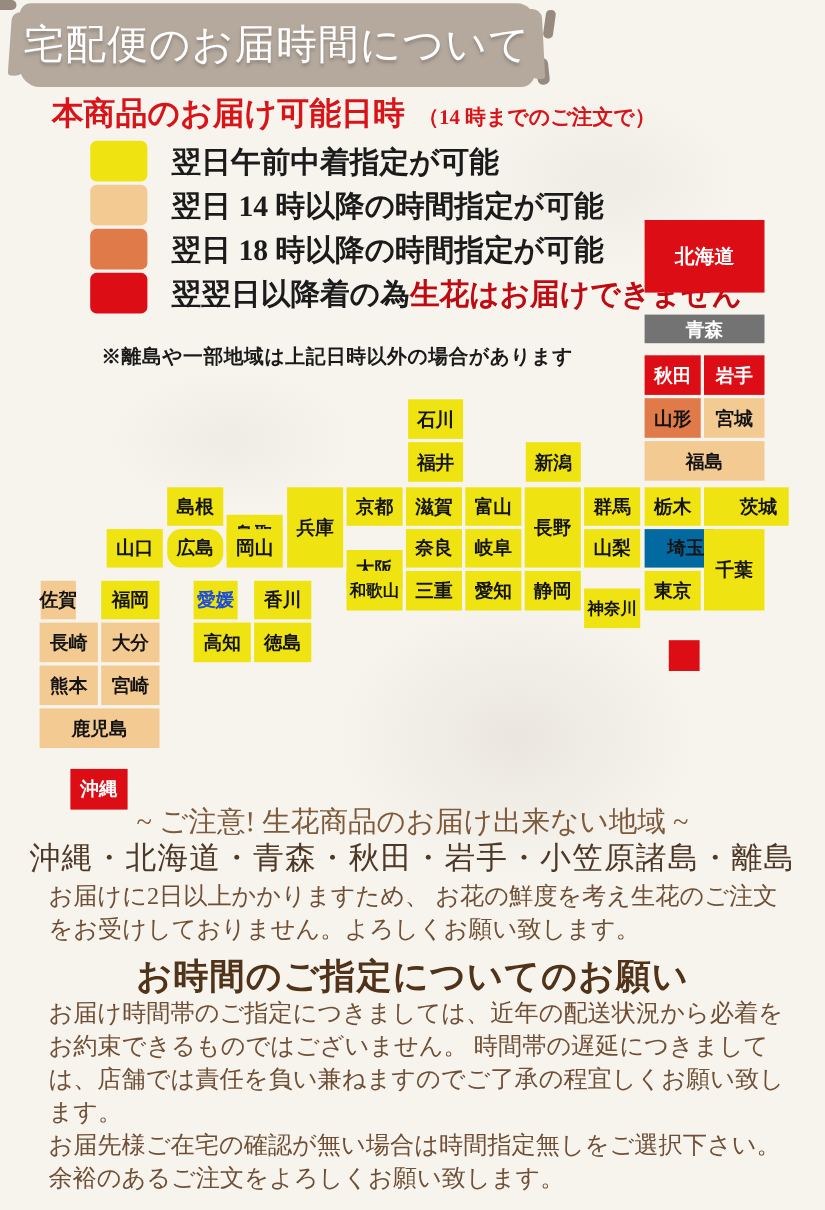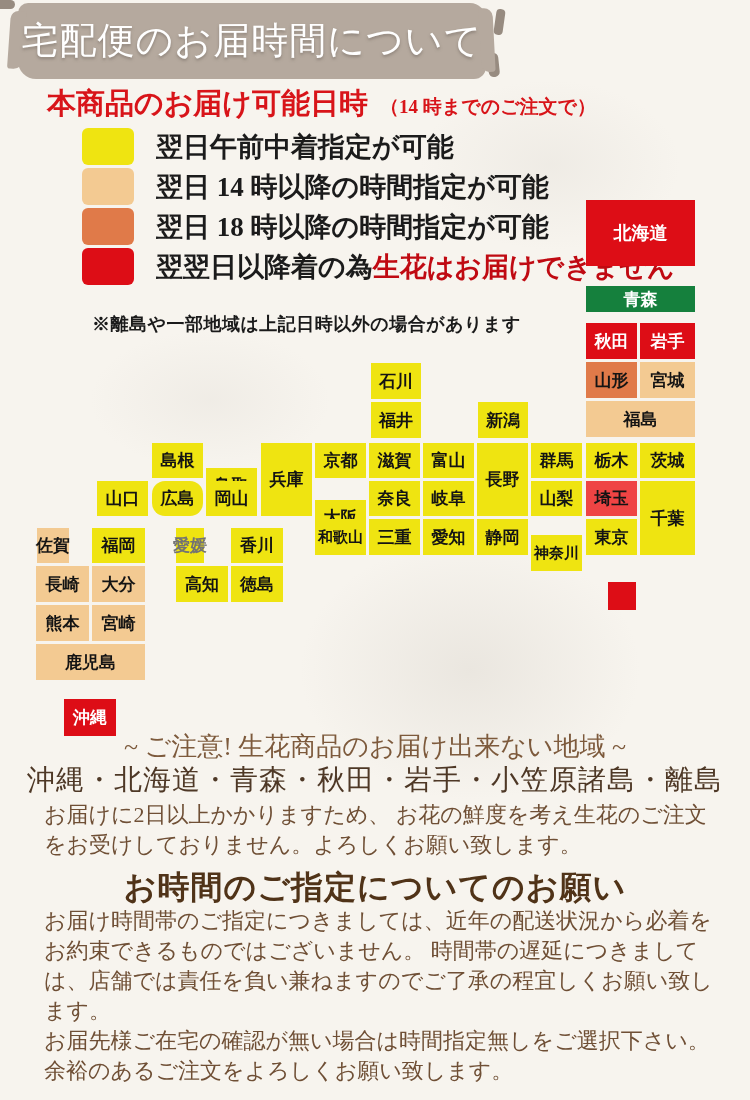--- a/index.html
+++ b/index.html
@@ -95,57 +95,57 @@
     <div class="legend-row">
       <div class="swatch" style="background: rgb(221, 13, 22);"></div>
       <span class="legend-label">翌翌日以降着の為<span class="hl">生花はお届けできません</span></span>
     </div>
   </div>
 
 <div class="map-note">※離島や一部地域は上記日時以外の場合があります</div>
 
 <div class="map">
     <div class="tile" style="left: 586px; top: 200px; width: 109px; height: 66px; background: rgb(221, 13, 22); color: rgb(255, 255, 255); font-size: 18px;">北海道</div>
-    <div class="tile" style="left: 586px; top: 286px; width: 109px; height: 26px; background: #15803d; color: rgb(255, 255, 255);">青森</div>
+    <div class="tile" style="left: 586px; top: 286px; width: 109px; height: 26px; background: #737373; color: rgb(255, 255, 255);">青森</div>
     <div class="tile" style="left: 586px; top: 323px; width: 51px; height: 36px; background: rgb(221, 13, 22); color: rgb(255, 255, 255);">秋田</div>
     <div class="tile" style="left: 640px; top: 323px; width: 55px; height: 36px; background: rgb(221, 13, 22); color: rgb(255, 255, 255);">岩手</div>
     <div class="tile" style="left: 586px; top: 362px; width: 51px; height: 36px; background: rgb(224, 122, 73); color: rgb(20, 20, 20);">山形</div>
     <div class="tile" style="left: 640px; top: 362px; width: 55px; height: 36px; background: rgb(243, 202, 146); color: rgb(20, 20, 20);">宮城</div>
     <div class="tile" style="left: 586px; top: 401px; width: 109px; height: 36px; background: rgb(243, 202, 146); color: rgb(20, 20, 20);">福島</div>
     <div class="tile" style="left: 371px; top: 363px; width: 50px; height: 36px; background: rgb(239, 228, 17); color: rgb(20, 20, 20);">石川</div>
     <div class="tile" style="left: 371px; top: 402px; width: 50px; height: 36px; background: rgb(239, 228, 17); color: rgb(20, 20, 20);">福井</div>
     <div class="tile" style="left: 478px; top: 402px; width: 50px; height: 36px; background: rgb(239, 228, 17); color: rgb(20, 20, 20);">新潟</div>
     <div class="tile" style="left: 152px; top: 443px; width: 51px; height: 35px; background: rgb(239, 228, 17); color: rgb(20, 20, 20);">島根</div>
     <div class="tile" style="left: 206px; top: 468px; width: 51px; height: 35px; background: rgb(239, 228, 17); color: rgb(20, 20, 20);">鳥取</div>
     <div class="tile" style="left: 261px; top: 443px; width: 51px; height: 73px; background: rgb(239, 228, 17); color: rgb(20, 20, 20);">兵庫</div>
     <div class="tile" style="left: 315px; top: 443px; width: 51px; height: 35px; background: rgb(239, 228, 17); color: rgb(20, 20, 20);">京都</div>
     <div class="tile" style="left: 369px; top: 443px; width: 51px; height: 35px; background: rgb(239, 228, 17); color: rgb(20, 20, 20);">滋賀</div>
     <div class="tile" style="left: 423px; top: 443px; width: 51px; height: 35px; background: rgb(239, 228, 17); color: rgb(20, 20, 20);">富山</div>
     <div class="tile" style="left: 477px; top: 443px; width: 51px; height: 73px; background: rgb(239, 228, 17); color: rgb(20, 20, 20);">長野</div>
     <div class="tile" style="left: 531px; top: 443px; width: 51px; height: 35px; background: rgb(239, 228, 17); color: rgb(20, 20, 20);">群馬</div>
     <div class="tile" style="left: 586px; top: 443px; width: 51px; height: 35px; background: rgb(239, 228, 17); color: rgb(20, 20, 20);">栃木</div>
-    <div class="tile" style="left: 640px; top: 443px; width: 55px; height: 35px; background: rgb(239, 228, 17); color: rgb(20, 20, 20);">茨城</div>
+    <div class="tile" style="left: 640px; top: 443px; width: 55px; height: 35px; background: rgb(239, 228, 17); color: rgb(20, 20, 20); padding-left: 22px;">茨城</div>
     <div class="tile" style="left: 97px; top: 481px; width: 51px; height: 35px; background: rgb(239, 228, 17); color: rgb(20, 20, 20);">山口</div>
     <div class="tile" style="left: 152px; top: 481px; width: 51px; height: 35px; background: rgb(239, 228, 17); color: rgb(20, 20, 20); border-radius: 13px;">広島</div>
     <div class="tile" style="left: 206px; top: 481px; width: 51px; height: 35px; background: rgb(239, 228, 17); color: rgb(20, 20, 20);">岡山</div>
     <div class="tile" style="left: 315px; top: 481px; width: 51px; height: 35px; background: rgb(239, 228, 17); color: rgb(20, 20, 20); margin-top: 19px;">大阪</div>
     <div class="tile" style="left: 369px; top: 481px; width: 51px; height: 35px; background: rgb(239, 228, 17); color: rgb(20, 20, 20);">奈良</div>
     <div class="tile" style="left: 423px; top: 481px; width: 51px; height: 35px; background: rgb(239, 228, 17); color: rgb(20, 20, 20);">岐阜</div>
     <div class="tile" style="left: 531px; top: 481px; width: 51px; height: 35px; background: rgb(239, 228, 17); color: rgb(20, 20, 20);">山梨</div>
-    <div class="tile" style="left: 586px; top: 481px; width: 51px; height: 35px; background: #ef4444; color: rgb(20, 20, 20);">埼玉</div>
+    <div class="tile" style="left: 586px; top: 481px; width: 51px; height: 35px; background: #0369a1; color: rgb(20, 20, 20); padding-left: 12px;">埼玉</div>
     <div class="tile" style="left: 640px; top: 481px; width: 55px; height: 74px; background: rgb(239, 228, 17); color: rgb(20, 20, 20);">千葉</div>
     <div class="tile" style="left: 315px; top: 519px; width: 51px; height: 36px; background: rgb(239, 228, 17); color: rgb(20, 20, 20); font-size: 15px;">和歌山</div>
     <div class="tile" style="left: 369px; top: 519px; width: 51px; height: 36px; background: rgb(239, 228, 17); color: rgb(20, 20, 20);">三重</div>
     <div class="tile" style="left: 423px; top: 519px; width: 51px; height: 36px; background: rgb(239, 228, 17); color: rgb(20, 20, 20);">愛知</div>
     <div class="tile" style="left: 477px; top: 519px; width: 51px; height: 36px; background: rgb(239, 228, 17); color: rgb(20, 20, 20);">静岡</div>
     <div class="tile" style="left: 531px; top: 535px; width: 51px; height: 36px; background: rgb(239, 228, 17); color: rgb(20, 20, 20); font-size: 15px;">神奈川</div>
     <div class="tile" style="left: 586px; top: 519px; width: 51px; height: 36px; background: rgb(239, 228, 17); color: rgb(20, 20, 20);">東京</div>
     <div class="tile" style="left: 37px; top: 528px; width: 32px; height: 35px; background: rgb(243, 202, 146); color: rgb(20, 20, 20);">佐賀</div>
     <div class="tile" style="left: 92px; top: 528px; width: 53px; height: 35px; background: rgb(239, 228, 17); color: rgb(20, 20, 20);">福岡</div>
-    <div class="tile" style="left: 176px; top: 528px; width: 28px; height: 35px; background: rgb(239, 228, 17); color: #737373;">愛媛</div>
+    <div class="tile" style="left: 176px; top: 528px; width: 40px; height: 35px; background: rgb(239, 228, 17); color: #1d4ed8;">愛媛</div>
     <div class="tile" style="left: 231px; top: 528px; width: 52px; height: 35px; background: rgb(239, 228, 17); color: rgb(20, 20, 20);">香川</div>
     <div class="tile" style="left: 36px; top: 566px; width: 53px; height: 36px; background: rgb(243, 202, 146); color: rgb(20, 20, 20);">長崎</div>
     <div class="tile" style="left: 92px; top: 566px; width: 53px; height: 36px; background: rgb(243, 202, 146); color: rgb(20, 20, 20);">大分</div>
     <div class="tile" style="left: 176px; top: 566px; width: 52px; height: 36px; background: rgb(239, 228, 17); color: rgb(20, 20, 20);">高知</div>
     <div class="tile" style="left: 231px; top: 566px; width: 52px; height: 36px; background: rgb(239, 228, 17); color: rgb(20, 20, 20);">徳島</div>
     <div class="tile" style="left: 36px; top: 605px; width: 53px; height: 36px; background: rgb(243, 202, 146); color: rgb(20, 20, 20);">熊本</div>
     <div class="tile" style="left: 92px; top: 605px; width: 53px; height: 36px; background: rgb(243, 202, 146); color: rgb(20, 20, 20);">宮崎</div>
     <div class="tile" style="left: 36px; top: 644px; width: 109px; height: 36px; background: rgb(243, 202, 146); color: rgb(20, 20, 20);">鹿児島</div>
     <div class="tile" style="left: 608px; top: 582px; width: 28px; height: 28px; background: rgb(221, 13, 22); color: rgb(255, 255, 255);"></div>
     <div class="tile" style="left: 64px; top: 699px; width: 52px; height: 37px; background: rgb(221, 13, 22); color: rgb(255, 255, 255);">沖縄</div>

